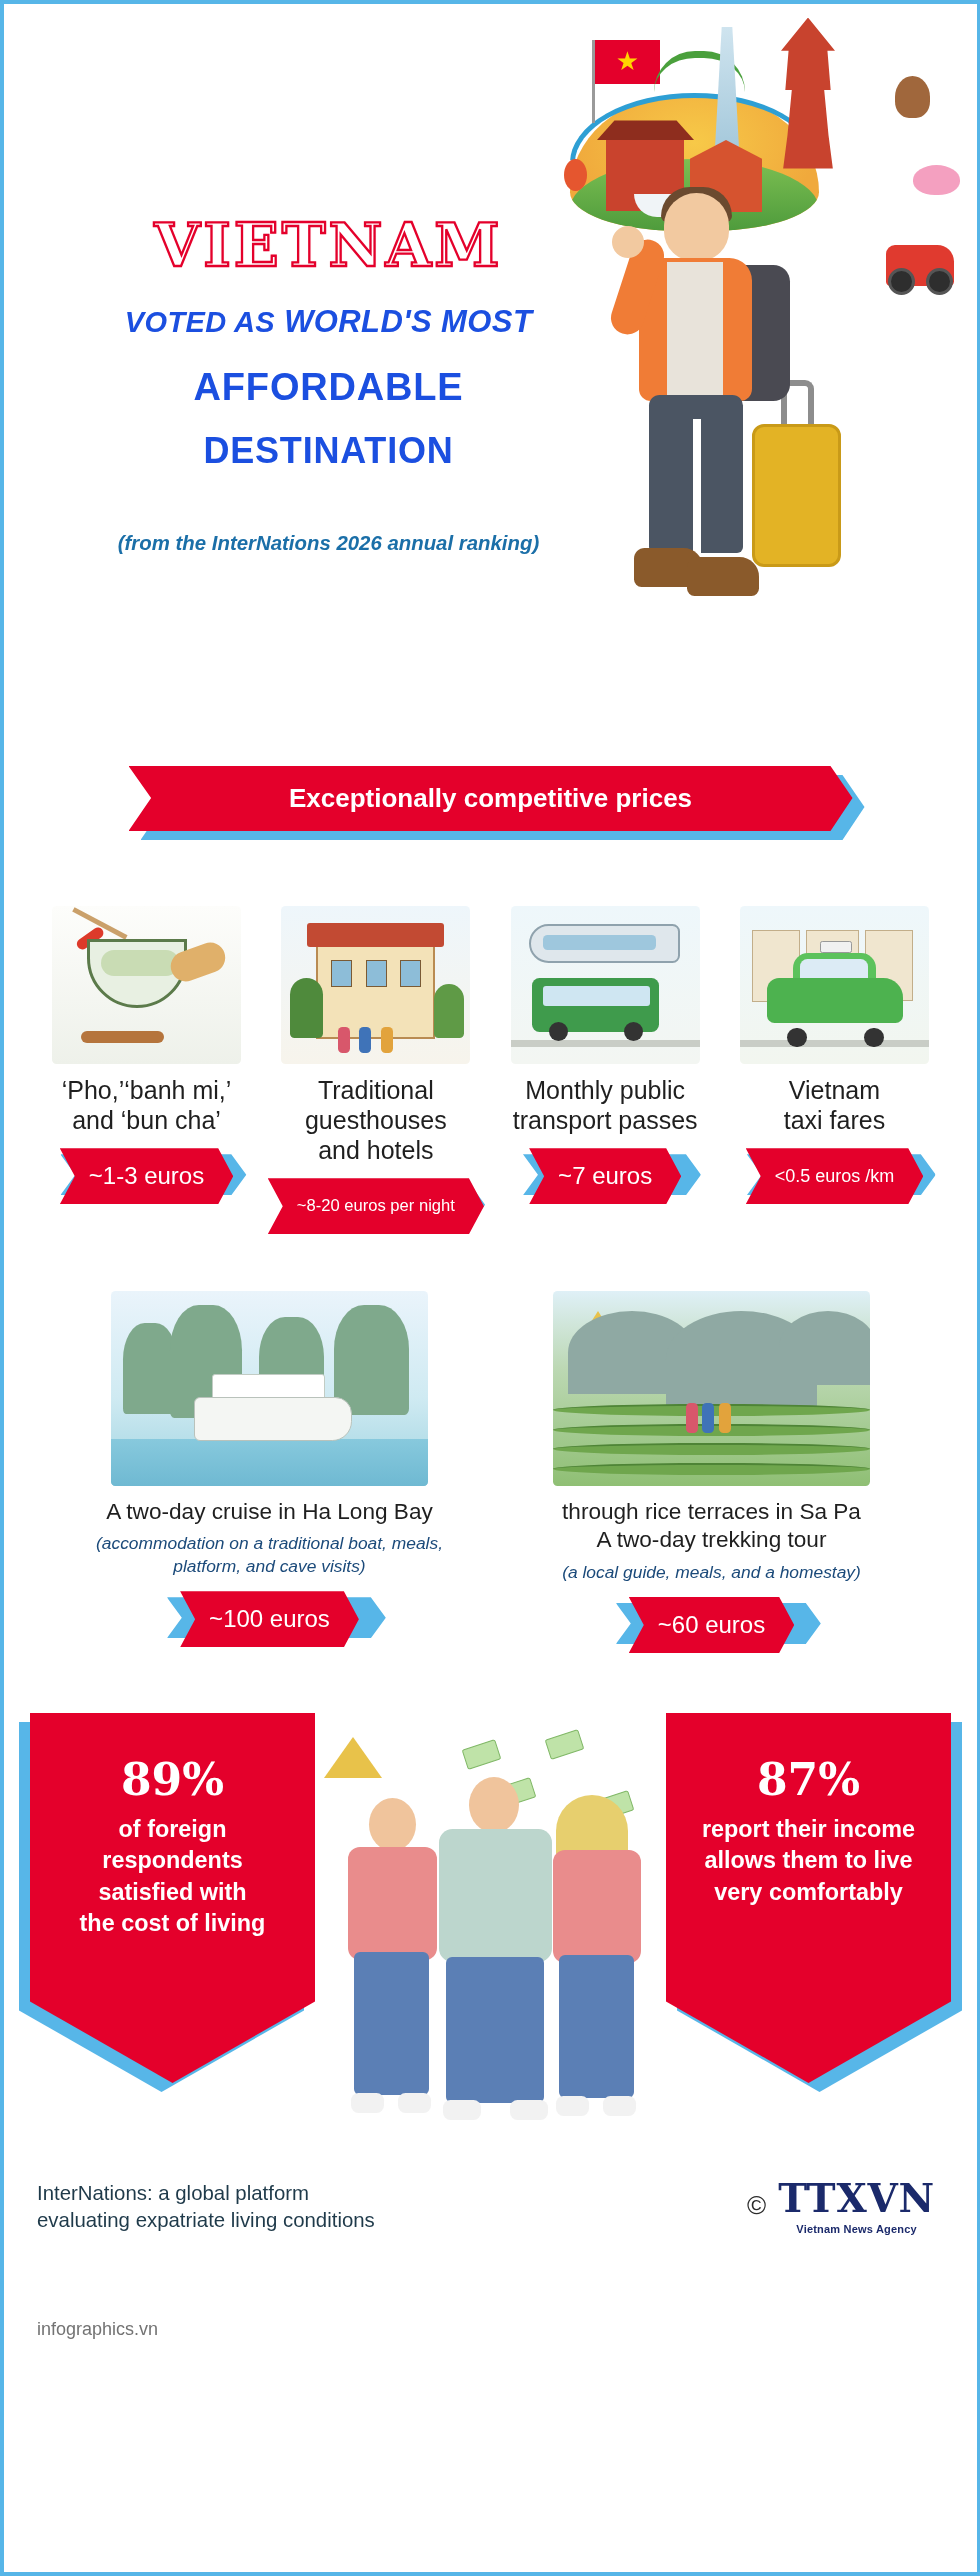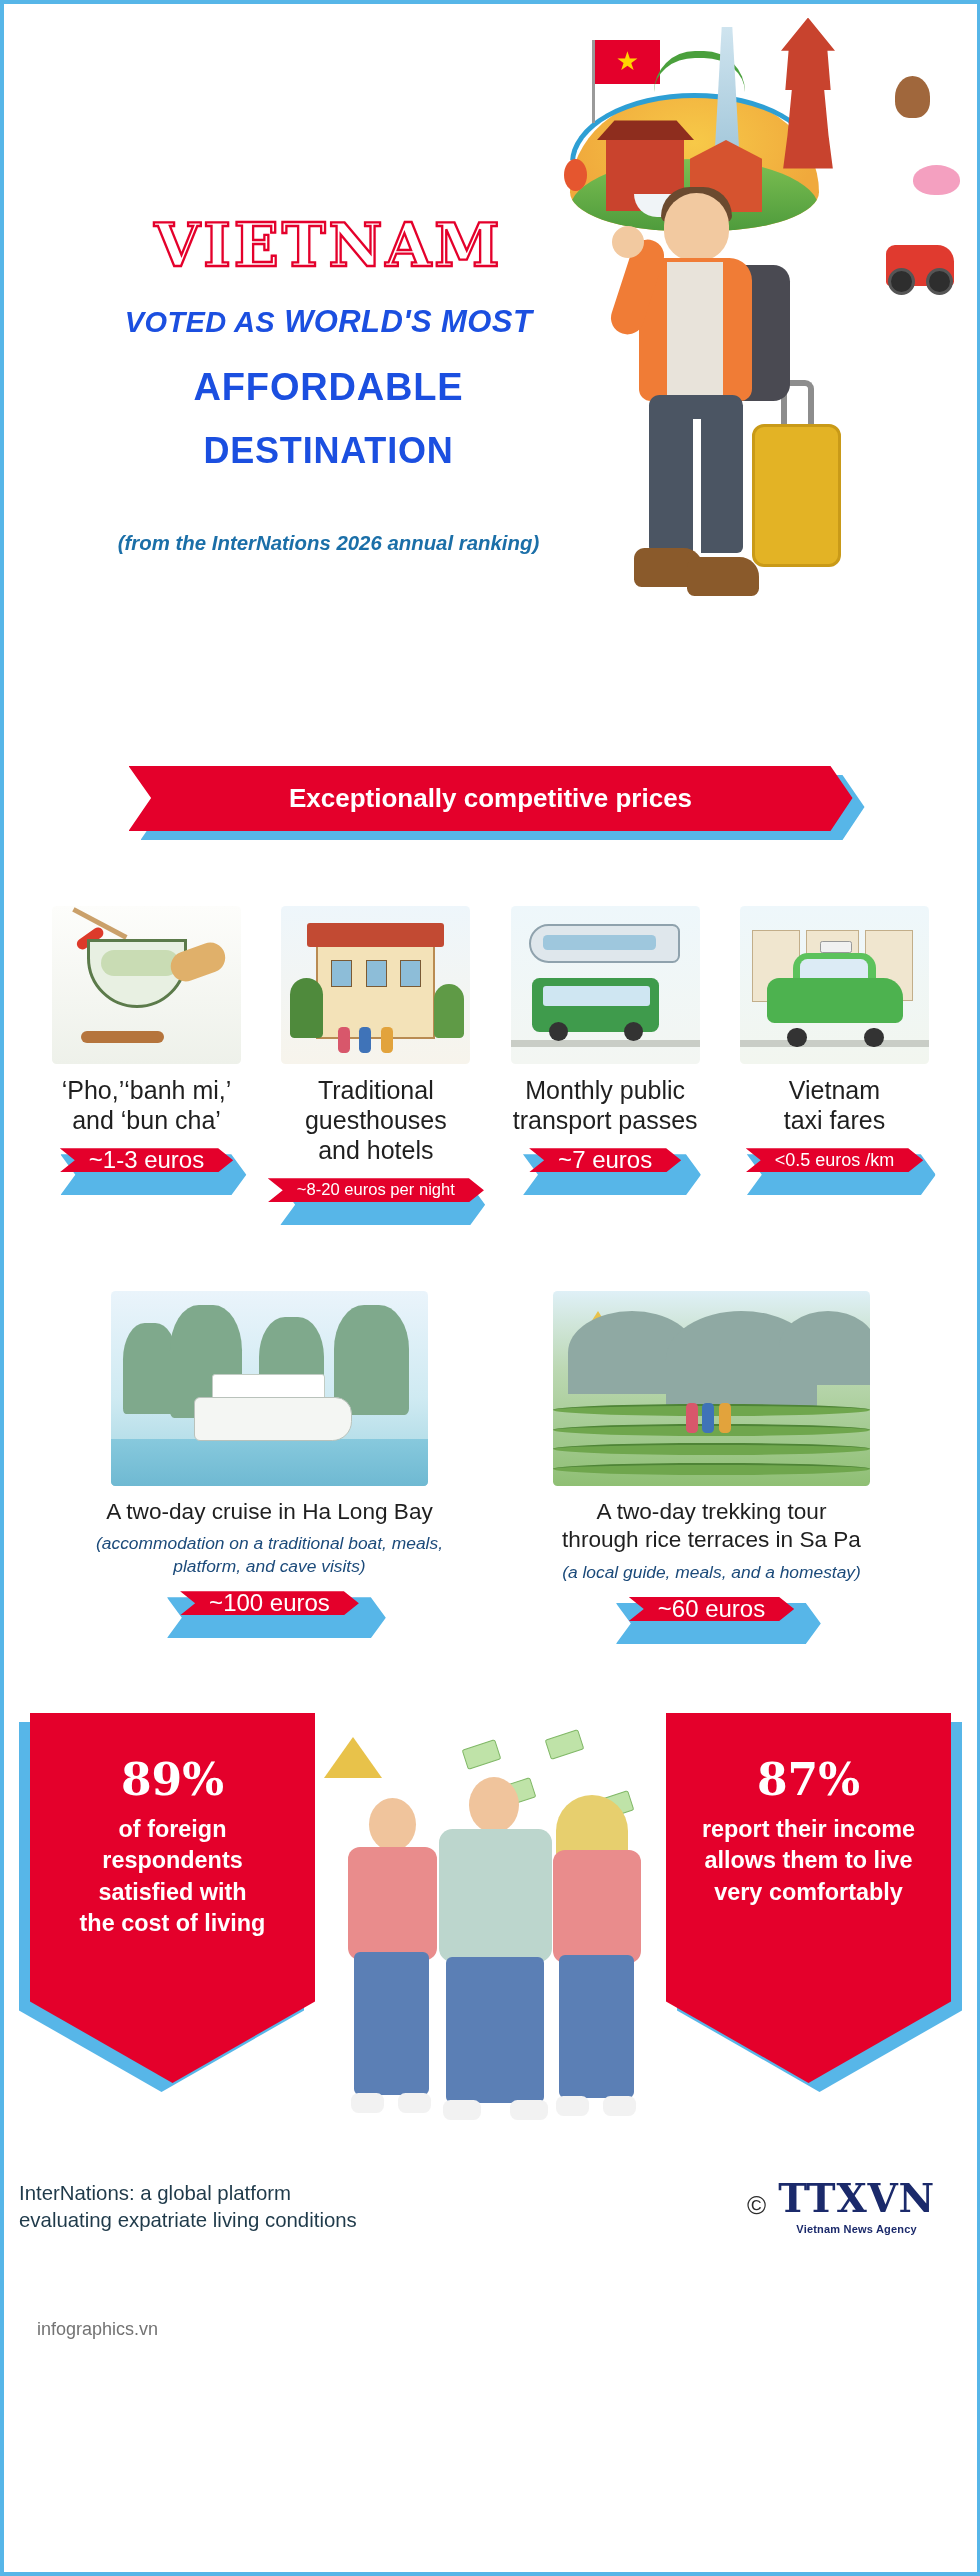--- a/index.html
+++ b/index.html
@@ -196,21 +196,21 @@
     width: 189px; height: 158px; margin: 0 auto;
     border-radius: 4.5px; overflow: hidden; position: relative;
     background: #f5f7f5;
   }
   .cap {
     margin-top: 10.6px; font-size: 25px; color: #1f1f1f; line-height: 1.2;
   }
   .pricewrap { position: relative; margin-top: 13.6px; height: 44px; }
   .price {
     display:inline-flex; align-items:center; justify-content:center;
-    height: 24px; padding: 0 19.6px;
+    height: 56px; padding: 0 19.6px;
     background: #e4002b; color: #fff; font-size: 21px;
     position: relative; z-index: 2;
   }
   .price.p-arrow {
     clip-path: polygon(0 0, calc(100% - 15px) 0, 100% 50%, calc(100% - 15px) 100%, 0 100%, 15px 50%);
     padding: 0 29px;
   }
   .price-sh {
     position:absolute; left: 50%; transform: translateX(-50%) translate(6.8px, 6px);
     height: 41px; background:#57b6e8; z-index: 1;
@@ -289,21 +289,21 @@
   .stat-txt { margin-top: 9px; font-size: 23.4px; font-weight: bold; line-height: 1.34; text-align:center; padding: 0 10.6px; }
 
   .people { position:absolute; left: 317px; top: 13.6px; width: 347px; height: 407px; }
   .p-fig { position:absolute; }
   .p-head { position:absolute; border-radius: 50%; }
   .money { position:absolute; width: 35px; height: 21px; background:#bfe3a8; border:1.5px solid #7fb765; border-radius:2.3px; transform: rotate(-18deg); }
   .cone { position:absolute; left: 3px; top: 10.6px; width:0; height:0; border-left: 29px solid transparent; border-right: 29px solid transparent; border-bottom: 41px solid #e8c24a; }
 
   
   .footer { position: relative; margin-top: 44px; padding: 0 33px; height: 166px; }
-  .foot-note { position:absolute; left: 15px; top: 0; font-size: 20.4px; color:#1f3a4a; line-height: 1.35; }
+  .foot-note { position:absolute; left: 33px; top: 0; font-size: 20.4px; color:#1f3a4a; line-height: 1.35; }
   .logo-wrap { position:absolute; right: 42px; top: -4.5px; display:flex; align-items:center; gap: 12px; }
   .copy { font-size: 26px; color:#2b2b2b; }
   .logo-box { text-align:center; }
   .logo-ttxvn {
     font-family:"DejaVu Serif", serif; font-size: 39px; font-weight: bold;
     color:#1b2a6b; letter-spacing: 0.8px; position: relative;
   }
   .logo-sub { font-size: 11px; color:#1b2a6b; font-weight:bold; letter-spacing: 0.2px; margin-top: 1.5px;}
   .src { position:absolute; left: 33px; bottom: 6px; font-size: 18px; color:#737373; }
 </style>
@@ -498,22 +498,22 @@
         <div class="mtn" style="left:226px; width:98px; height:74px"></div>
         <div class="terr" style="top:113px"></div>
         <div class="terr" style="top:133px"></div>
         <div class="terr" style="top:152px"></div>
         <div class="terr" style="top:172px"></div>
         <div class="h-ppl" style="left:133px; bottom:53px; background:#d8576b; height:30px"></div>
         <div class="h-ppl" style="left:149px; bottom:53px; background:#3f73b8; height:30px"></div>
         <div class="h-ppl" style="left:166px; bottom:53px; background:#e2a33c; height:30px"></div>
       </div>
       <div class="cap2">
+        <div>through rice terraces in Sa Pa</div>
         <div>A two-day trekking tour</div>
-        <div>through rice terraces in Sa Pa</div>
       </div>
       <div class="cap2-it">
         <div>(a local guide, meals, and a homestay)</div>
       </div>
       <div class="pricewrap">
         <div class="price-sh" style="width:205px"></div>
         <div class="price p-arrow">
           <span class="big">~60 euros</span>
         </div>
       </div>

